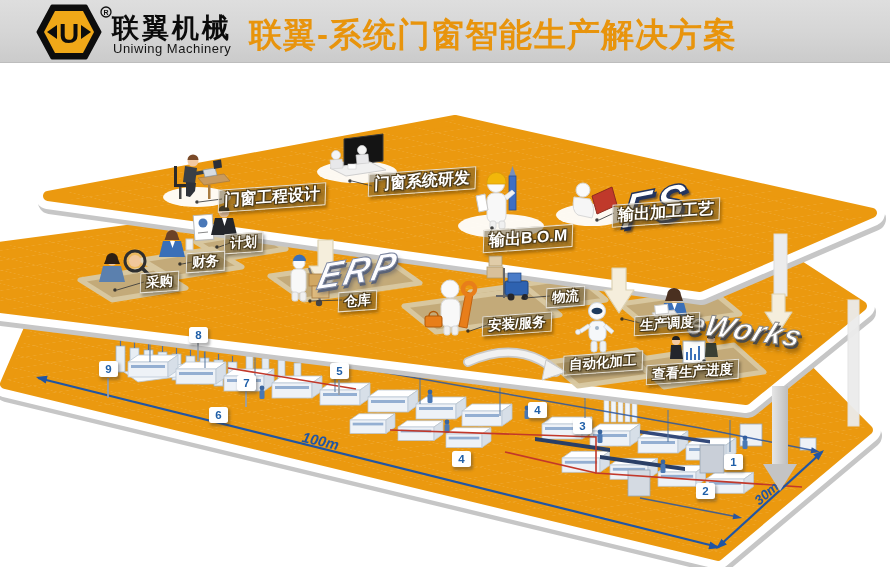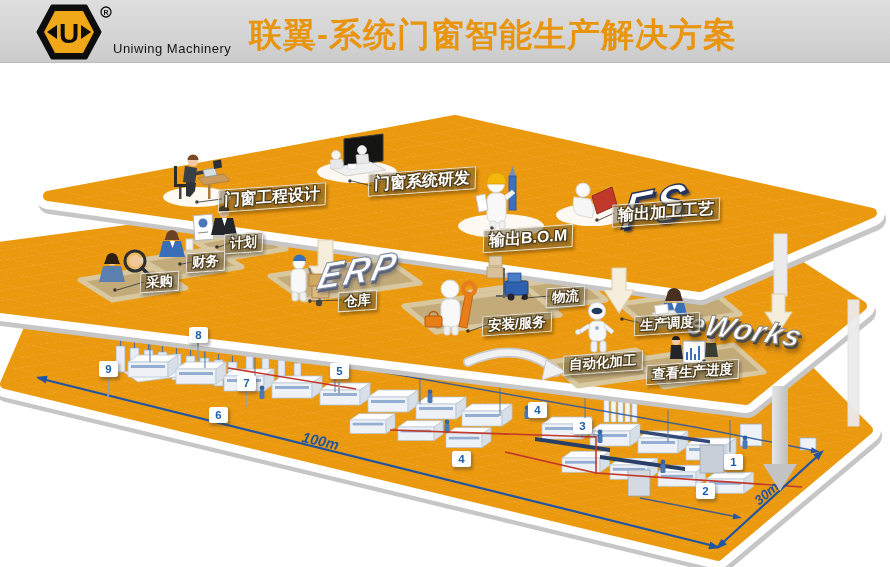--- a/index.html
+++ b/index.html
@@ -403,20 +403,21 @@
   <div id="header">
     <svg id="logo-svg" width="104" height="56" viewBox="0 0 104 56">
       <polygon points="16,2 50,2 64,28 50,54 16,54 2,28" fill="#0d0d0d" stroke="#0d0d0d" stroke-width="3" stroke-linejoin="round"></polygon>
       <polygon points="19,7 47,7 58,28 47,49 19,49 8,28" fill="#F0A818"></polygon>
       <polygon points="11,28 21,21 21,35" fill="#0d0d0d"></polygon>
       <polygon points="55,28 45,21 45,35" fill="#0d0d0d"></polygon>
       <text x="33" y="39" font-size="28" font-weight="bold" text-anchor="middle" fill="#0d0d0d" font-family="Liberation Sans, DejaVu Sans, sans-serif">U</text>
       <circle cx="70" cy="8" r="5" fill="none" stroke="#111111" stroke-width="1.3"></circle>
       <text x="70" y="10.5" font-size="7" font-weight="bold" text-anchor="middle" fill="#111111" font-family="Liberation Sans, DejaVu Sans, sans-serif">R</text>
     </svg>
+    <div class="brand-cn">联翼机械</div>
     <div class="brand-en">Uniwing Machinery</div>
     <div class="main-title">联翼-系统门窗智能生产解决方案</div>
   </div>
 
   <div class="t3d fs-text">FS</div>
   <div class="t3d erp-text">ERP</div>
   <div class="t3d eworks-text">eWorks</div>
 
   <div class="chip big" style="left:218px;top:186px;">门窗工程设计</div>
   <div class="chip big" style="left:368px;top:170px;">门窗系统研发</div>

